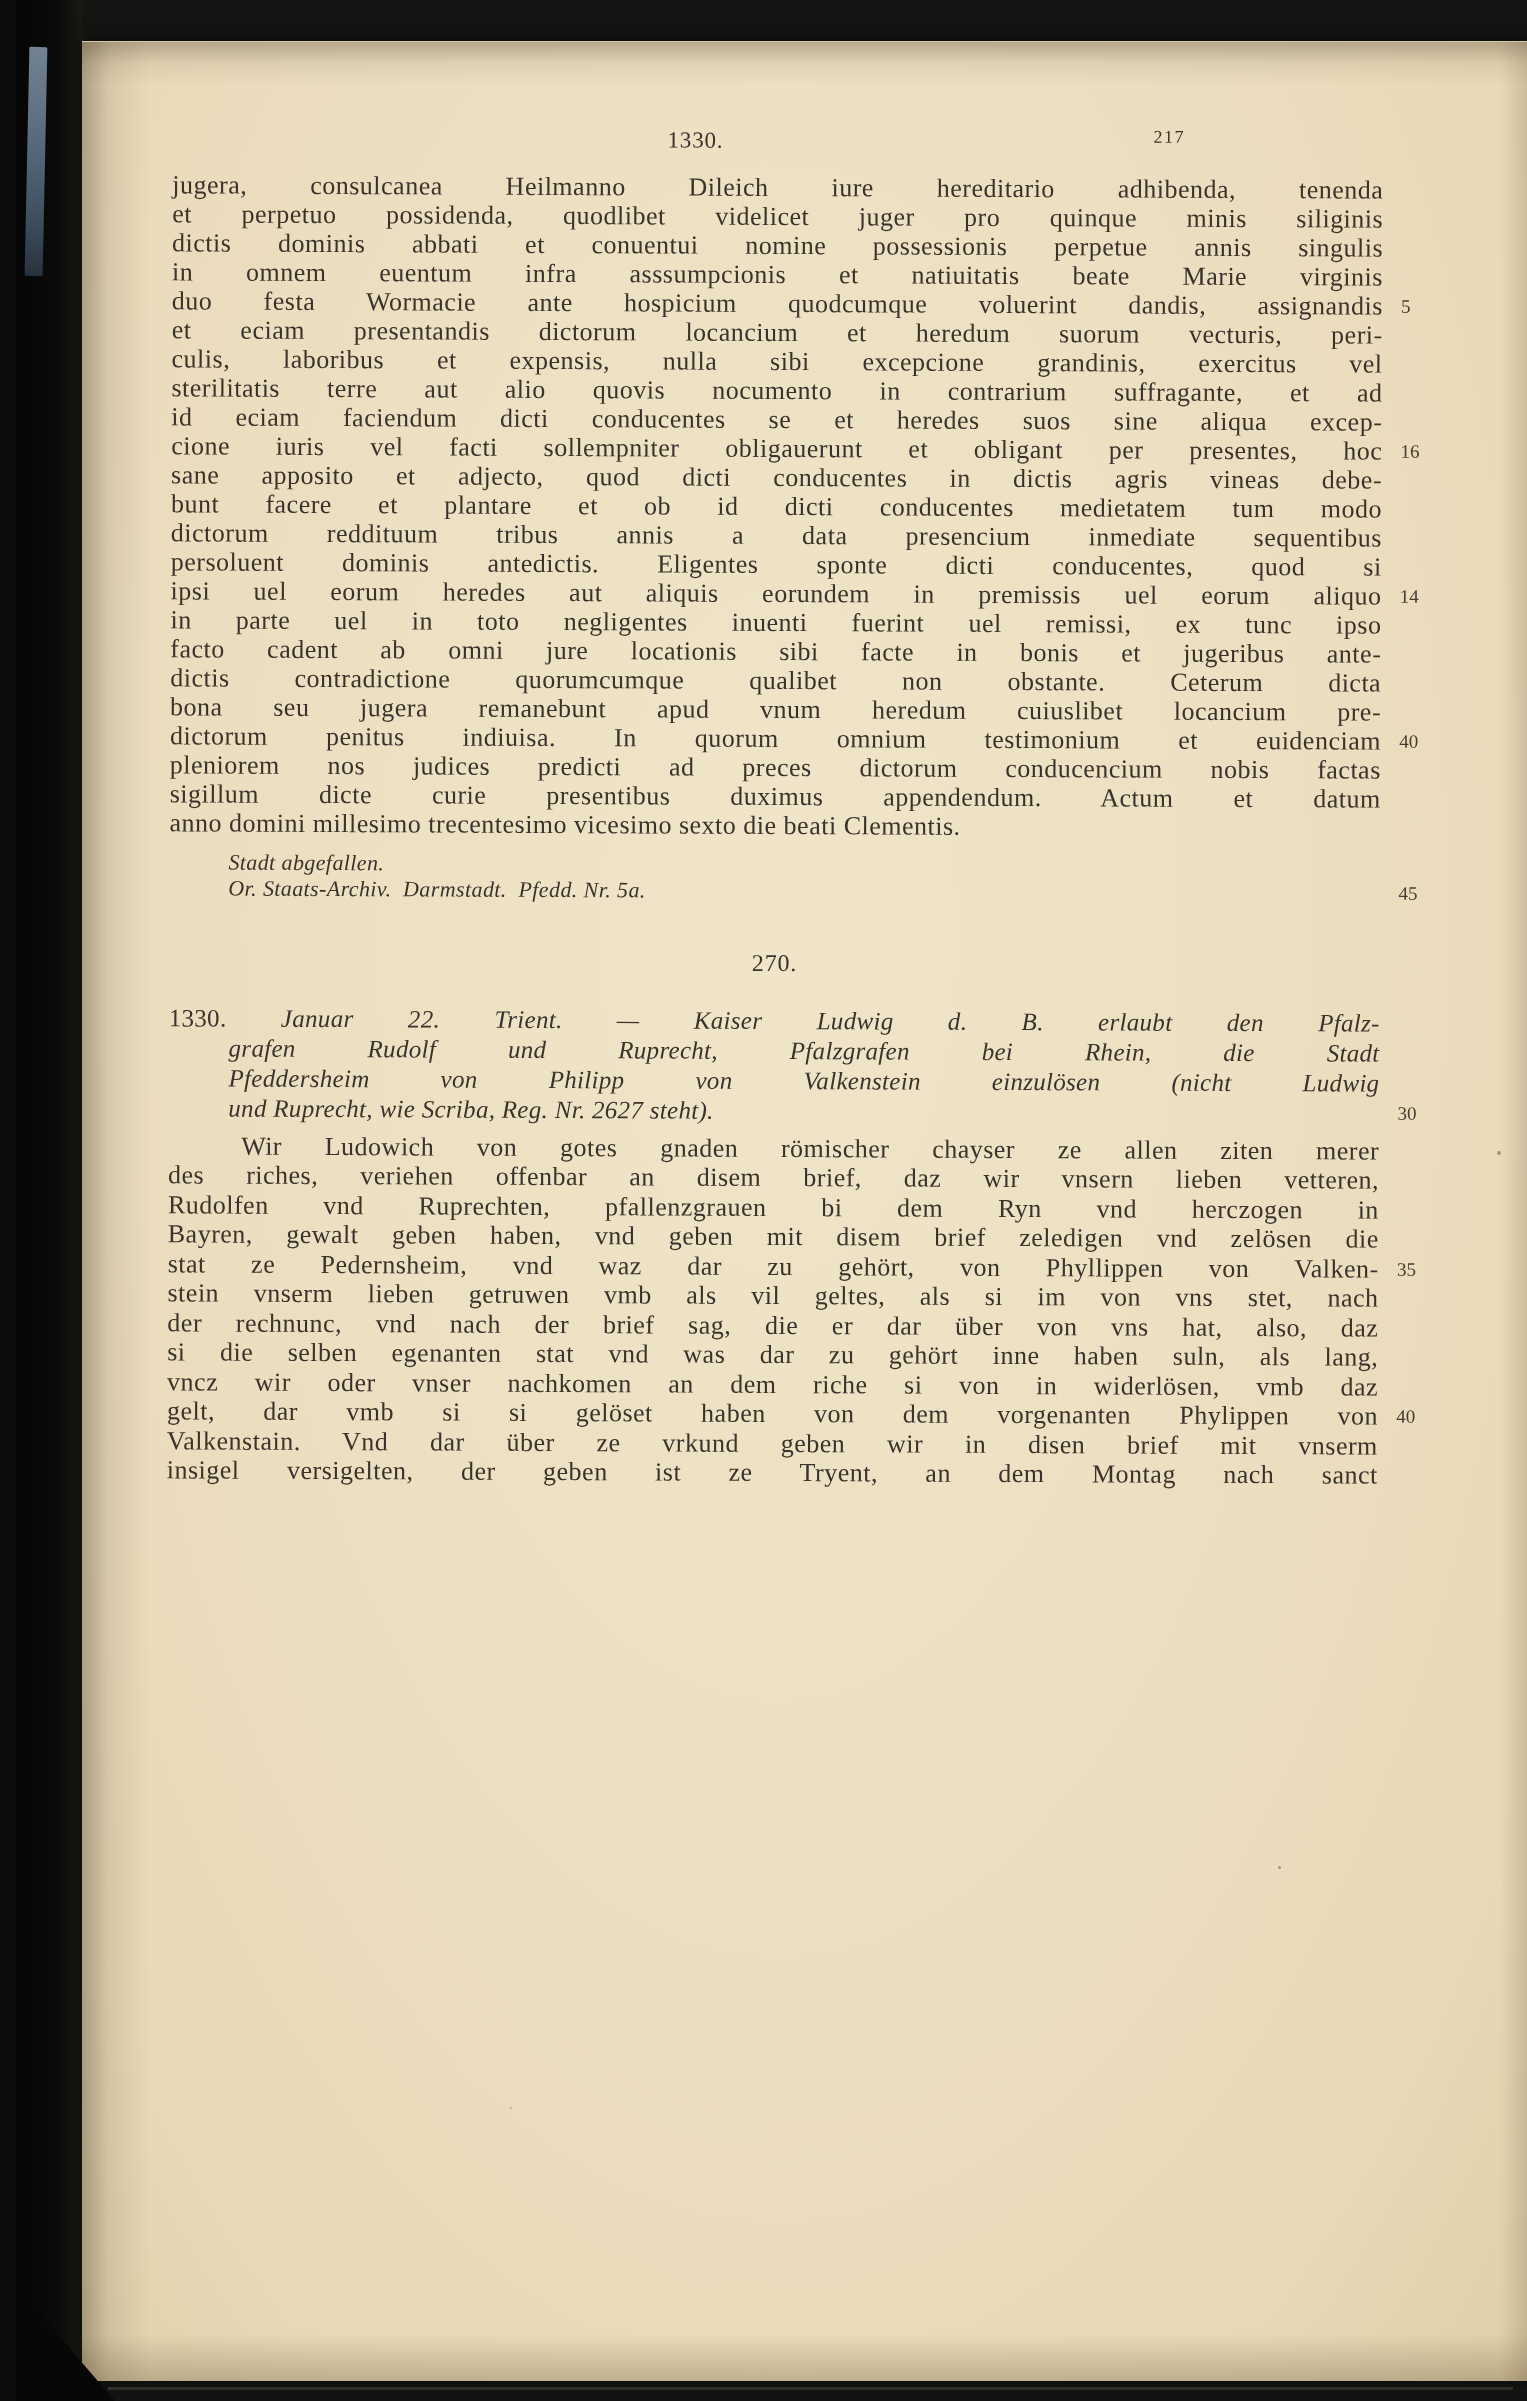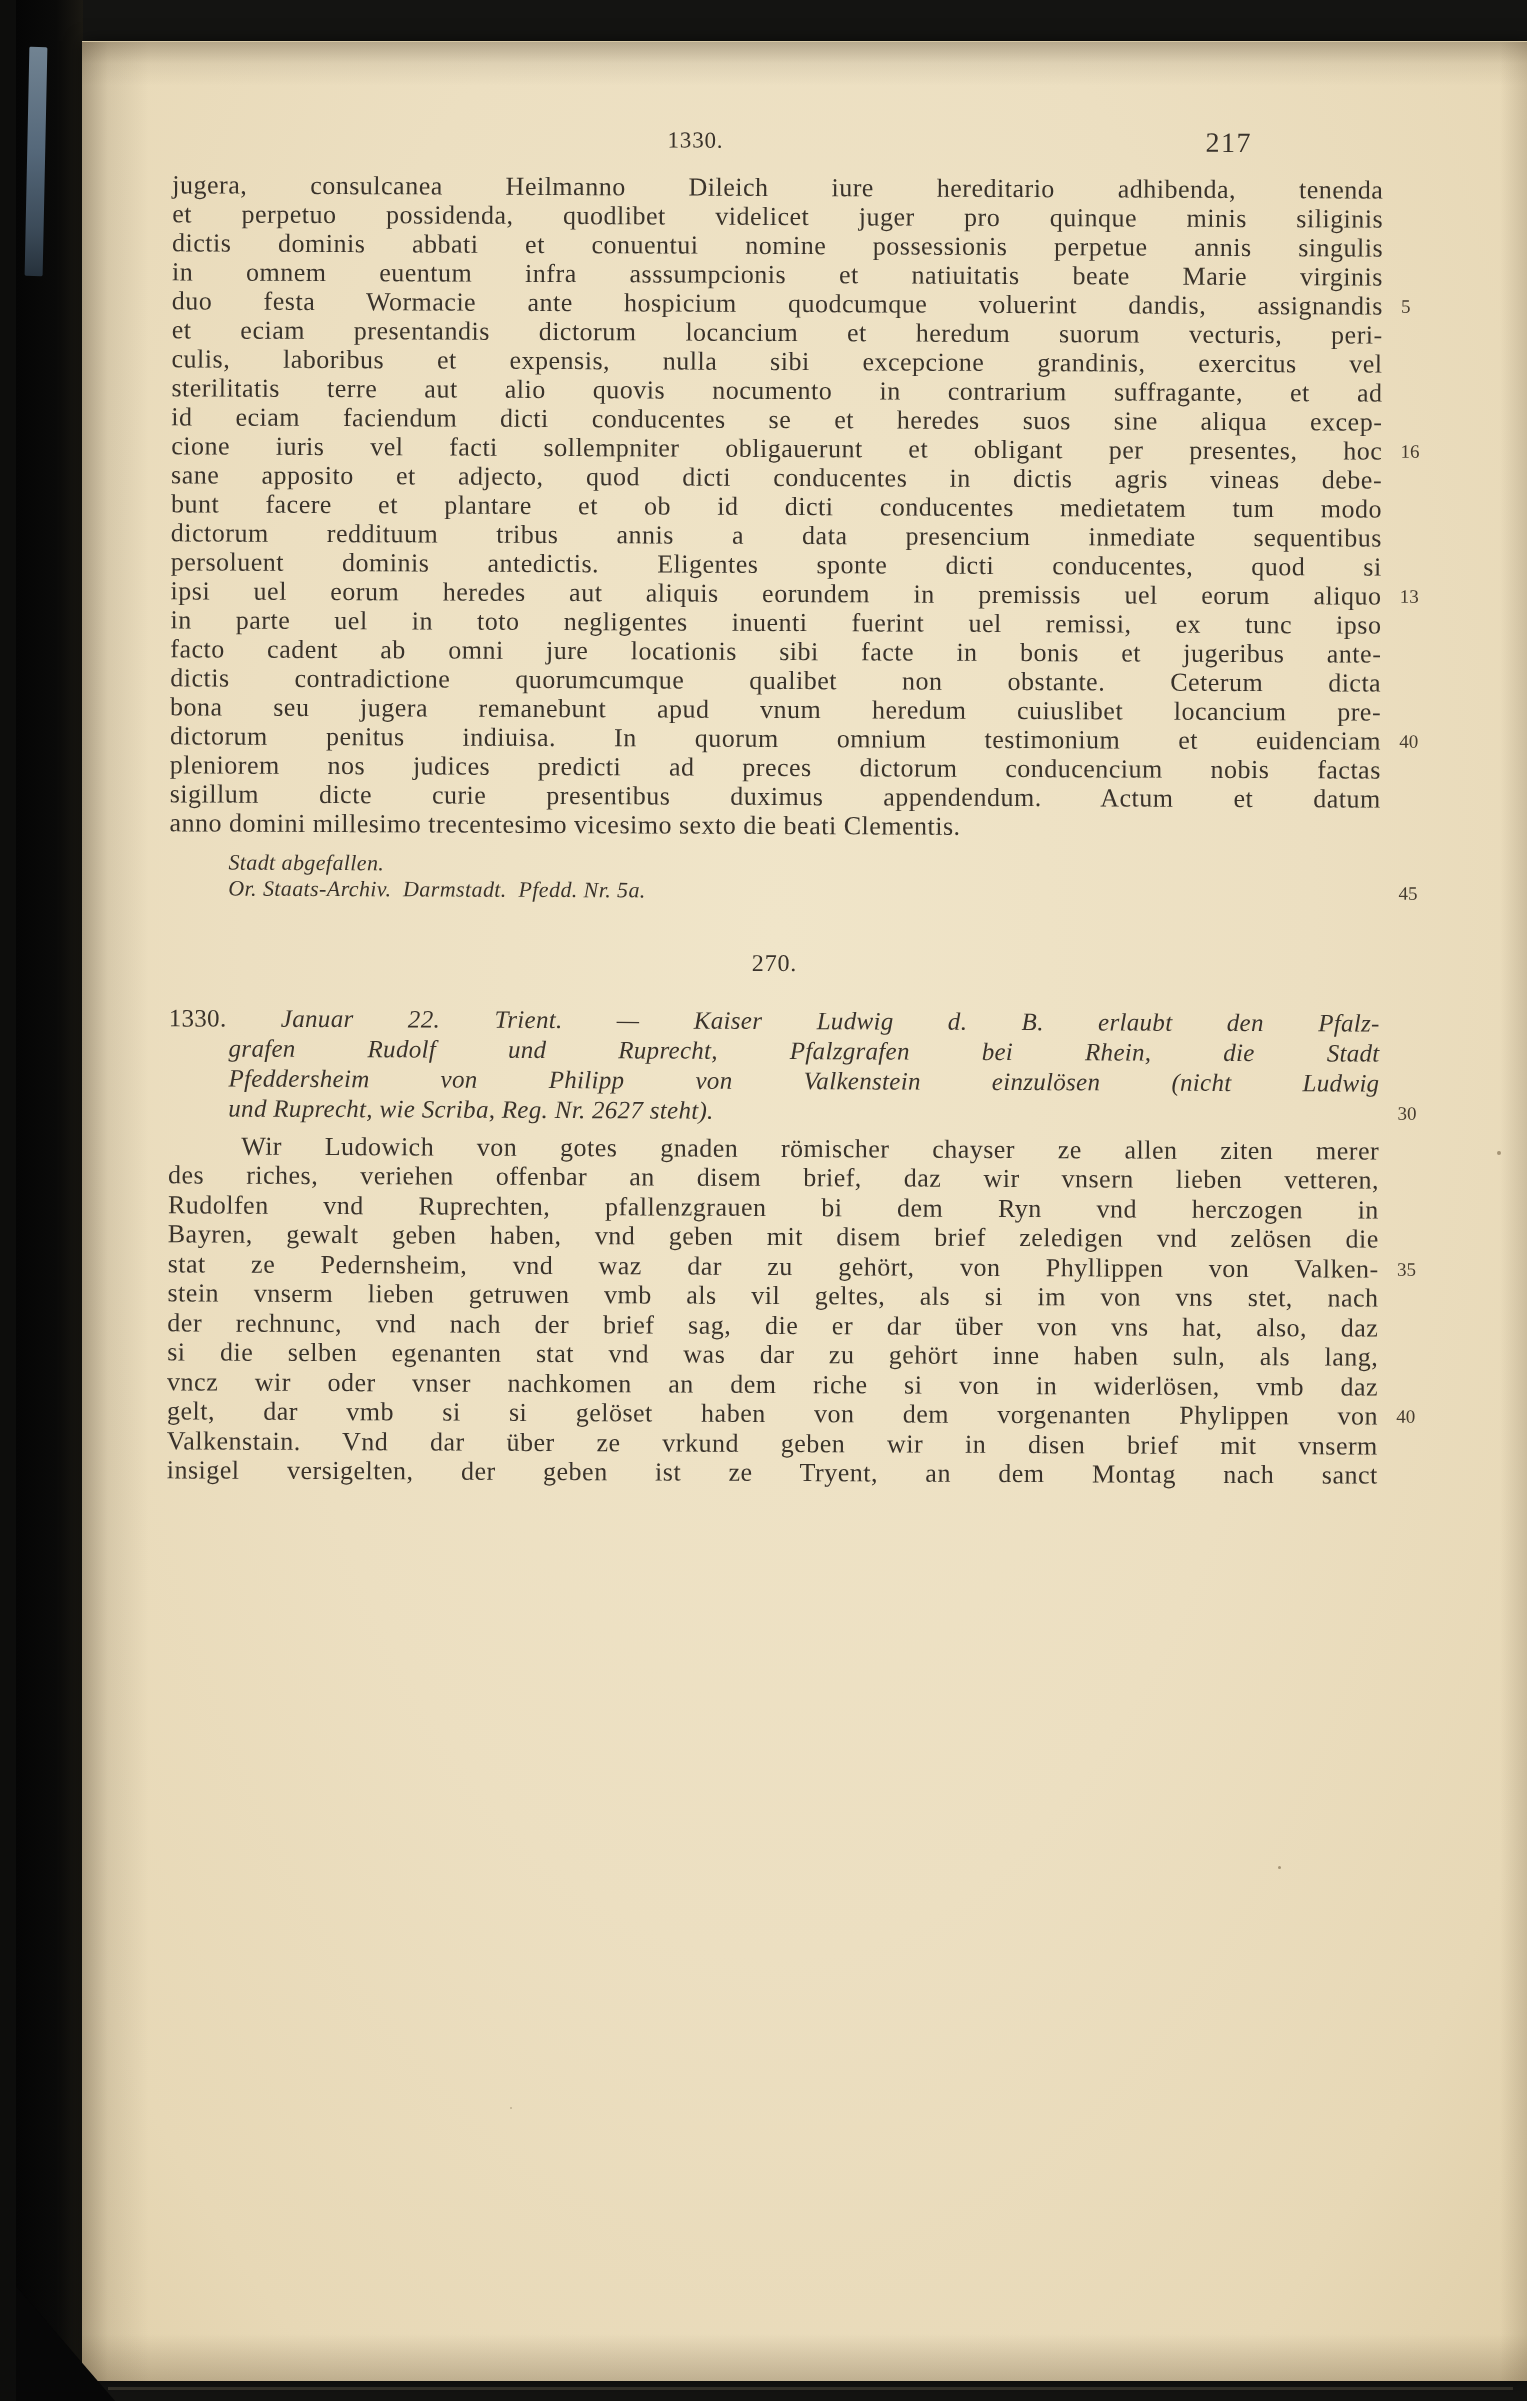--- a/index.html
+++ b/index.html
@@ -34,21 +34,21 @@
   .speck.s1{left:1415px;top:1109px;width:3.8px;height:3.8px;}
   .speck.s2{left:1196px;top:1824px;width:3.1px;height:3.1px;}
   .speck.s3{left:428px;top:2065px;width:2.3px;height:2.3px;opacity:.35;}
 
   
   .content{position:absolute;left:91px;top:0;width:1211px;height:100%;
     transform:rotate(0.25deg);transform-origin:50% 0;
     color:#3a332b;}
   .header-row{position:relative;height:31px;margin-top:86px;}
   .running-number{position:absolute;left:495px;top:0;font-size:23px;letter-spacing:0.8px;}
-  .page-number{position:absolute;left:1033px;top:-3.1px;font-size:28px;letter-spacing:1.5px;}
+  .page-number{position:absolute;left:981px;top:-3.1px;font-size:18px;letter-spacing:1.5px;}
 
   .para{font-size:26px;letter-spacing:0.5px;}
   .tline{position:relative;line-height:29px;text-align:justify;text-align-last:justify;}
   .tline.nojust{text-align-last:left;}
   .tline.ind{padding-left:60px;}
   .tline.indfirst{padding-left:73px;}
   .latin{margin-top:13.7px;}
   .german{margin-top:7.6px;}
   .german .tline{line-height:29.5px;}
 
@@ -94,21 +94,21 @@
           <div class="tline"><span class="ltxt">duo festa Wormacie ante hospicium quodcumque voluerint dandis, assignandis</span><span class="mnum">5</span></div>
           <div class="tline"><span class="ltxt">et eciam presentandis dictorum locancium et heredum suorum vecturis, peri-</span></div>
           <div class="tline"><span class="ltxt">culis, laboribus et expensis, nulla sibi excepcione grandinis, exercitus vel</span></div>
           <div class="tline"><span class="ltxt">sterilitatis terre aut alio quovis nocumento in contrarium suffragante, et ad</span></div>
           <div class="tline"><span class="ltxt">id eciam faciendum dicti conducentes se et heredes suos sine aliqua excep-</span></div>
           <div class="tline"><span class="ltxt">cione iuris vel facti sollempniter obligauerunt et obligant per presentes, hoc</span><span class="mnum">16</span></div>
           <div class="tline"><span class="ltxt">sane apposito et adjecto, quod dicti conducentes in dictis agris vineas debe-</span></div>
           <div class="tline"><span class="ltxt">bunt facere et plantare et ob id dicti conducentes medietatem tum modo</span></div>
           <div class="tline"><span class="ltxt">dictorum reddituum tribus annis a data presencium inmediate sequentibus</span></div>
           <div class="tline"><span class="ltxt">persoluent dominis antedictis. Eligentes sponte dicti conducentes, quod si</span></div>
-          <div class="tline"><span class="ltxt">ipsi uel eorum heredes aut aliquis eorundem in premissis uel eorum aliquo</span><span class="mnum">13</span></div>
+          <div class="tline"><span class="ltxt">ipsi uel eorum heredes aut aliquis eorundem in premissis uel eorum aliquo</span><span class="mnum">14</span></div>
           <div class="tline"><span class="ltxt">in parte uel in toto negligentes inuenti fuerint uel remissi, ex tunc ipso</span></div>
           <div class="tline"><span class="ltxt">facto cadent ab omni jure locationis sibi facte in bonis et jugeribus ante-</span></div>
           <div class="tline"><span class="ltxt">dictis contradictione quorumcumque qualibet non obstante. Ceterum dicta</span></div>
           <div class="tline"><span class="ltxt">bona seu jugera remanebunt apud vnum heredum cuiuslibet locancium pre-</span></div>
           <div class="tline"><span class="ltxt">dictorum penitus indiuisa. In quorum omnium testimonium et euidenciam</span><span class="mnum">40</span></div>
           <div class="tline"><span class="ltxt">pleniorem nos judices predicti ad preces dictorum conducencium nobis factas</span></div>
           <div class="tline"><span class="ltxt">sigillum dicte curie presentibus duximus appendendum. Actum et datum</span></div>
           <div class="tline nojust"><span class="ltxt">anno domini millesimo trecentesimo vicesimo sexto die beati Clementis.</span></div>
         </div>
 

